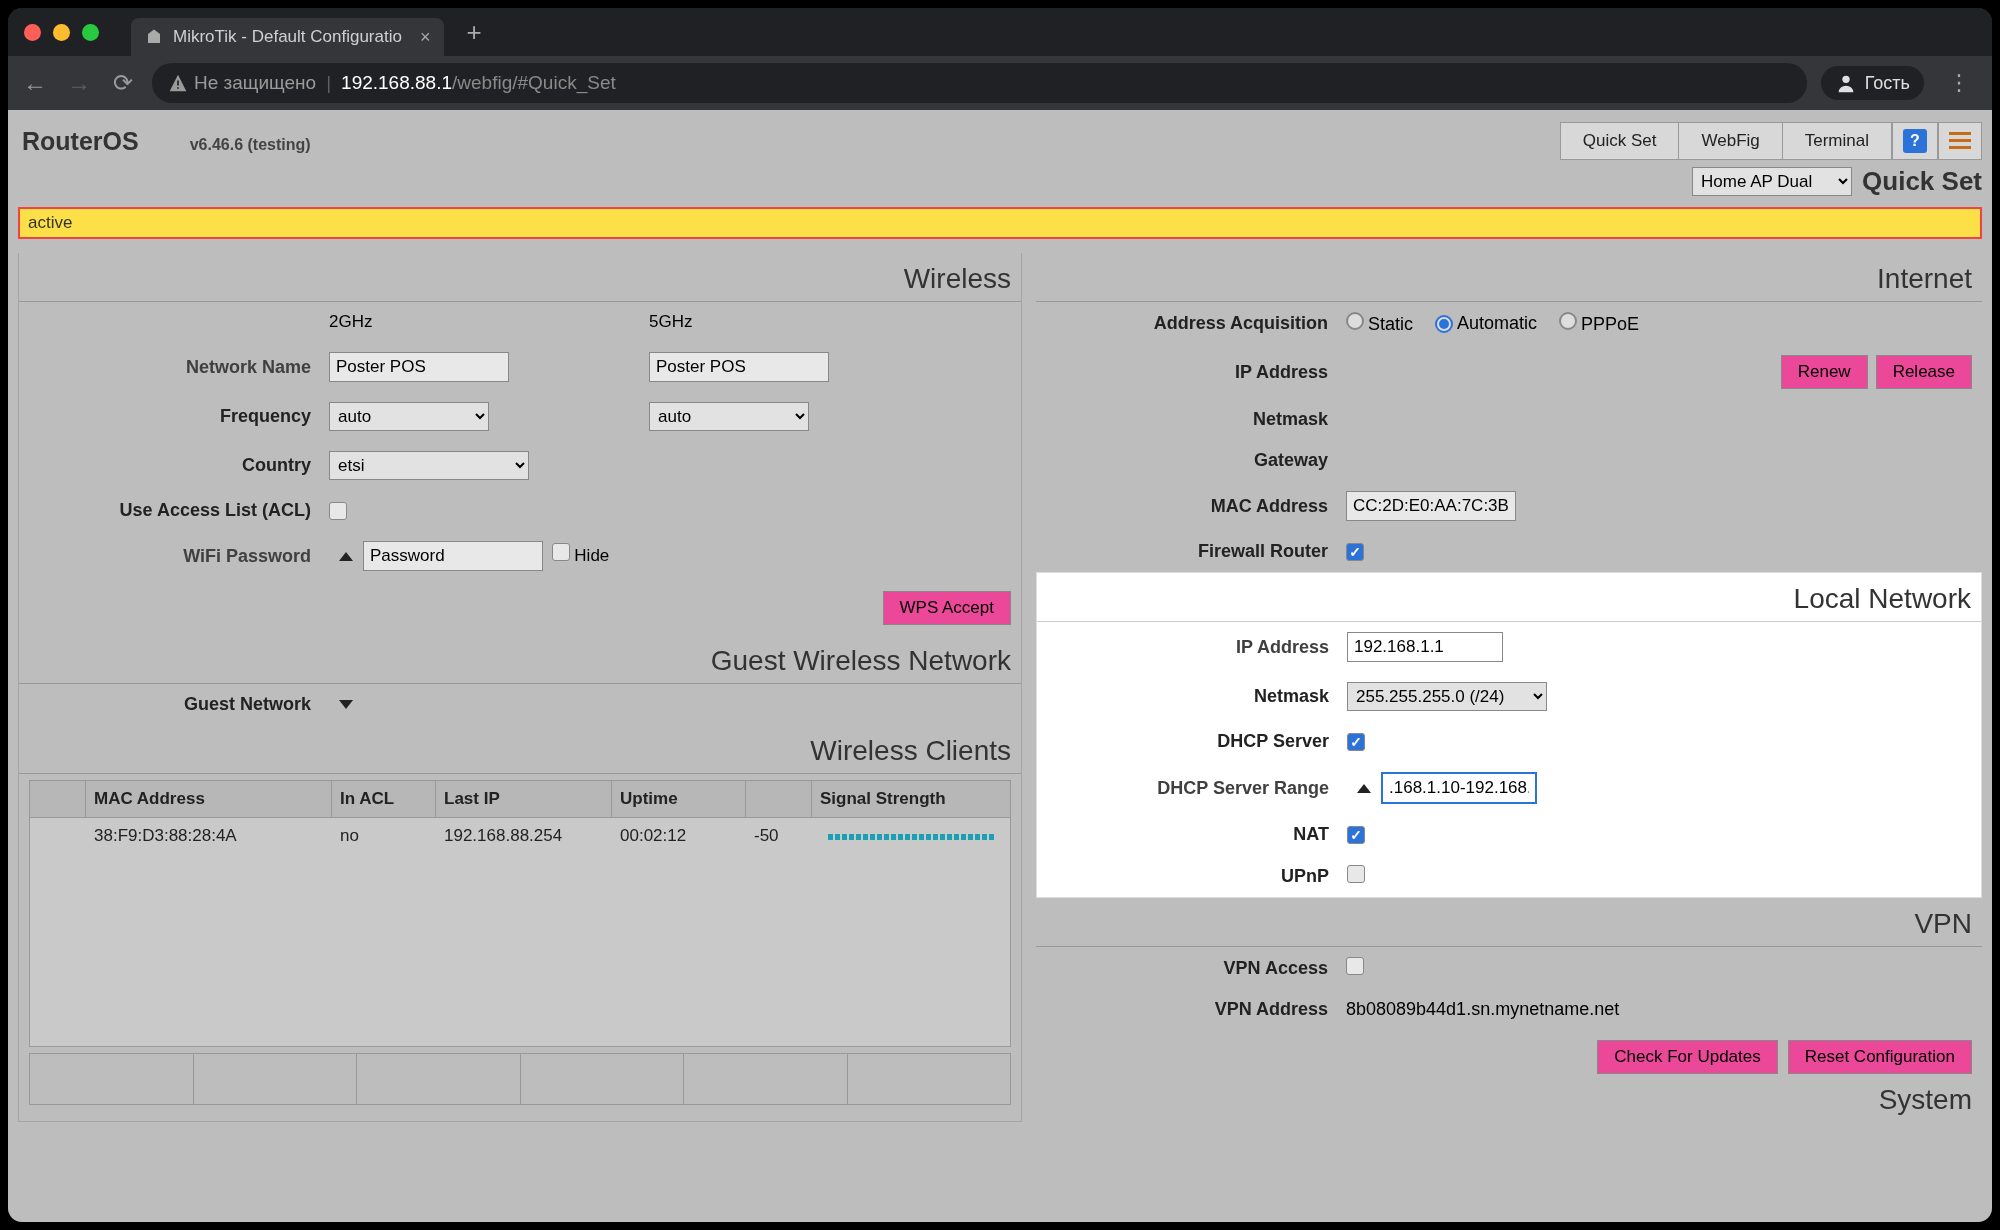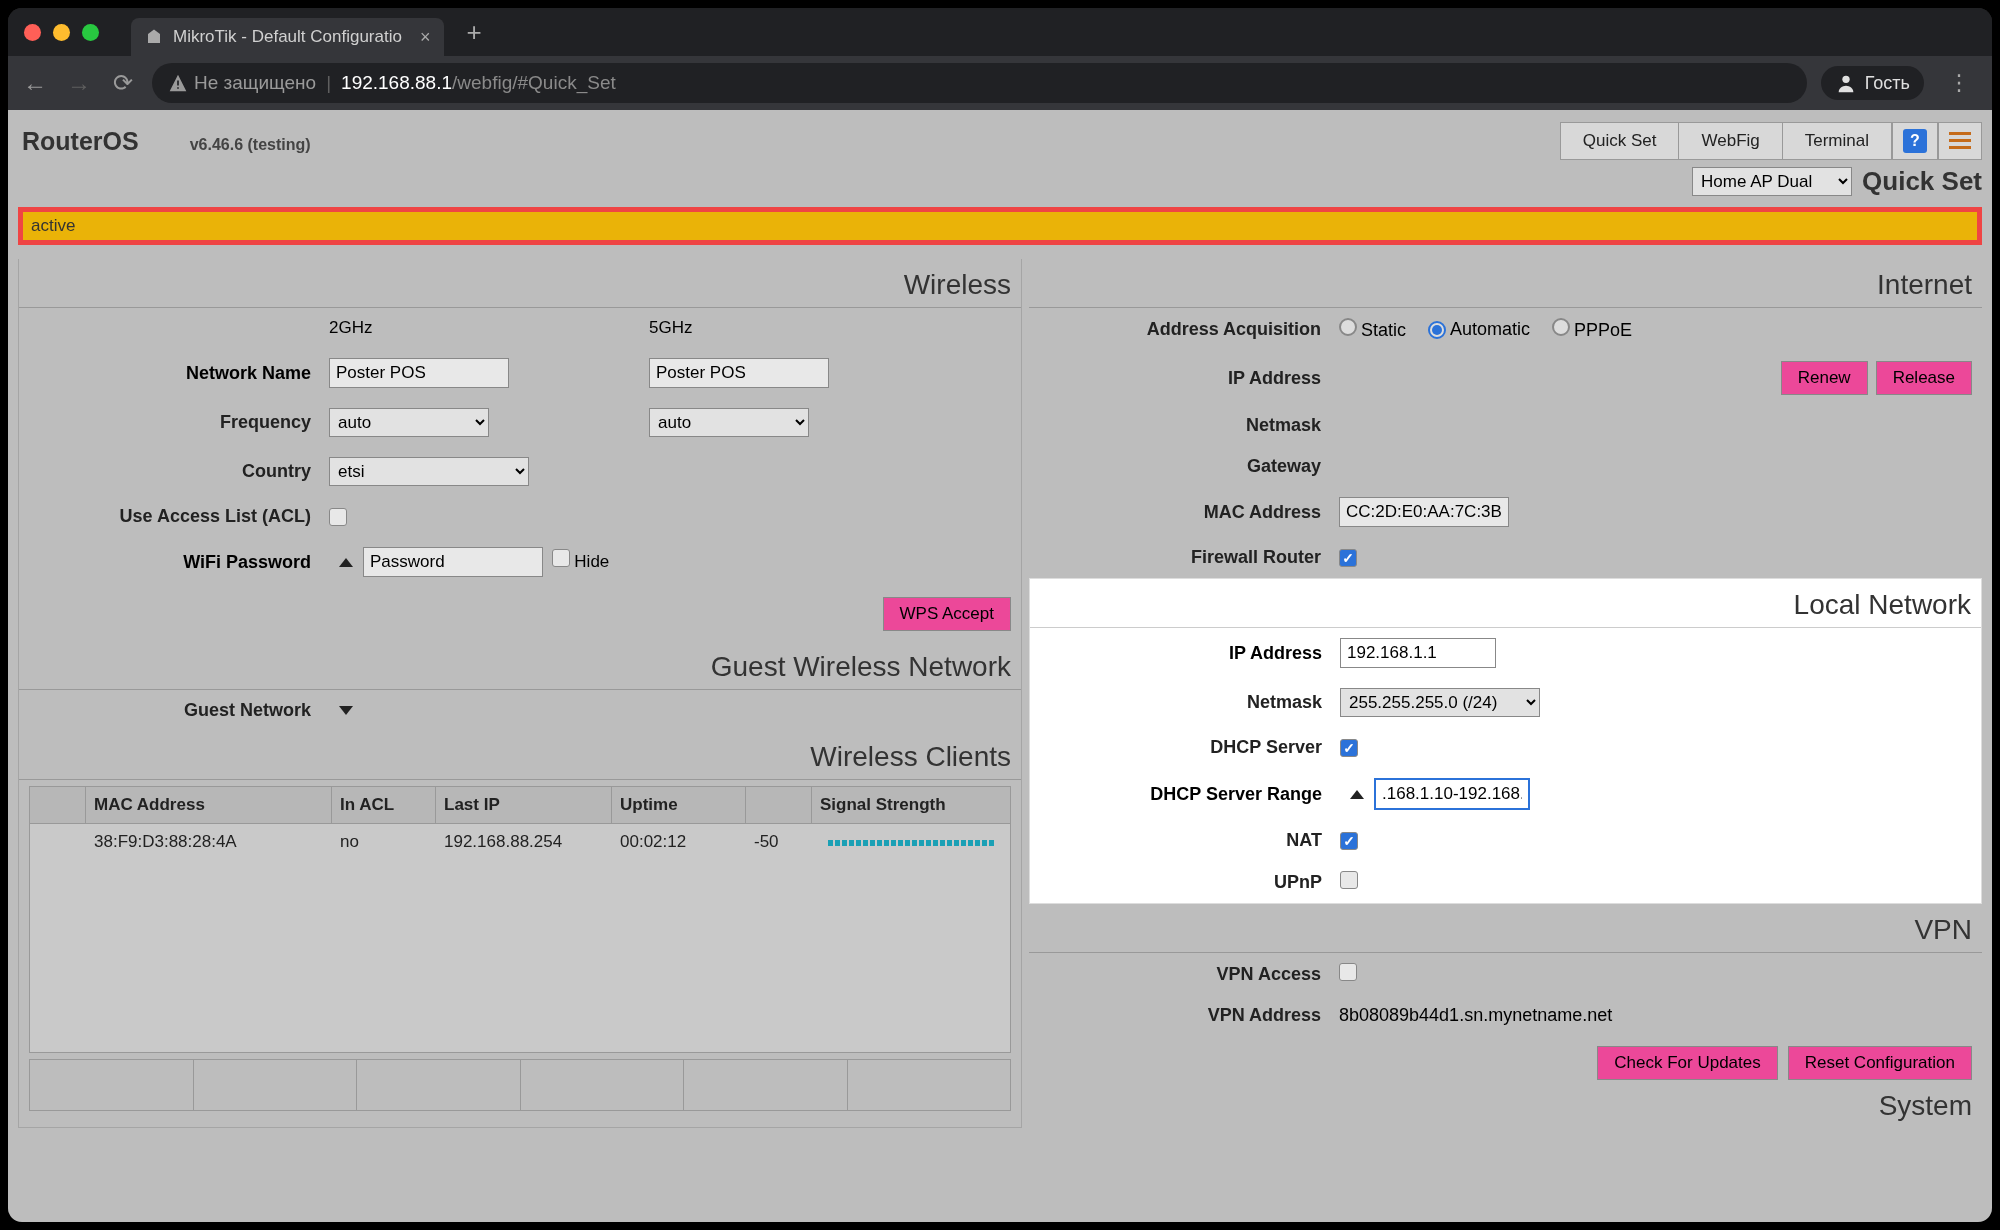--- a/index.html
+++ b/index.html
@@ -40,32 +40,32 @@
   .topnav .iconbtn { padding:6px 10px; display:flex; align-items:center; }
   .helpico { background:#2b72d9; color:#fff; width:24px; height:24px; border-radius:3px; display:inline-flex; align-items:center; justify-content:center; font-weight:bold; font-size:16px;}
   .burger{ display:inline-block; width:22px; height:18px; position:relative; }
   .burger span{ position:absolute; left:0; right:0; height:3px; background:#c56b1a;}
   .burger span:nth-child(1){top:0;} .burger span:nth-child(2){top:7px;} .burger span:nth-child(3){top:14px;}
 
   .subheader { display:flex; justify-content:flex-end; align-items:center; padding:6px 10px 6px 0; gap:10px; }
   .subheader select{ font-size:16px; padding:2px 6px; }
   .subheader .title{ font-size:26px; font-weight:bold; color:#333; }
 
-  .statusbar { background:#eab308; border:5px solid #ef4444; margin:4px 10px; padding:4px 8px; font-size:17px; color:#333; }
-
-  .cols { display:flex; gap:7px; padding: 10px 10px; }
+  .statusbar { background:#fde047; border:2px solid #ef4444; margin:4px 10px; padding:4px 8px; font-size:17px; color:#333; }
+
+  .cols { display:flex; gap:14px; padding: 10px 10px; }
   .col { flex:1; }
   .colL { border:1px solid #a5a5a5; border-top:none; padding-bottom:6px; }
 
   .sect-title { text-align:right; font-size:28px; color:#333; padding:10px 10px 6px 0; border-bottom:1px solid #999; }
   .hl .sect-title { border-bottom:1px solid #ccc; }
 
   .row { display:flex; align-items:center; padding:10px 0; }
   .lbl { width:310px; text-align:right; padding-right:18px; font-size:18px; color:#222; font-weight:bold; }
-  .lbl.blue { color:#000000; }
+  .lbl.blue { color:#404040; }
   .fields { flex:1; display:flex; gap:60px; }
   .field { width:260px; }
   .sub { flex:1; }
   input[type=text]{ font-size:17px; padding:4px 6px; border:1px solid #888; background:#e8e8e8; width:156px;}
   input[type=text].wide{ width:180px; }
   select.ctl{ font-size:17px; padding:3px 4px; border:1px solid #888; background:#e2e2e2; width:160px;}
   .btn{ background:#ec4899; border:1px solid #888; padding:6px 16px; font-size:17px;}
   .tri { display:inline-block; width:0; height:0; border-left:7px solid transparent; border-right:7px solid transparent; margin:0 10px; }
   .tri.up{ border-bottom:9px solid #222; }
   .tri.down{ border-top:9px solid #222; }

